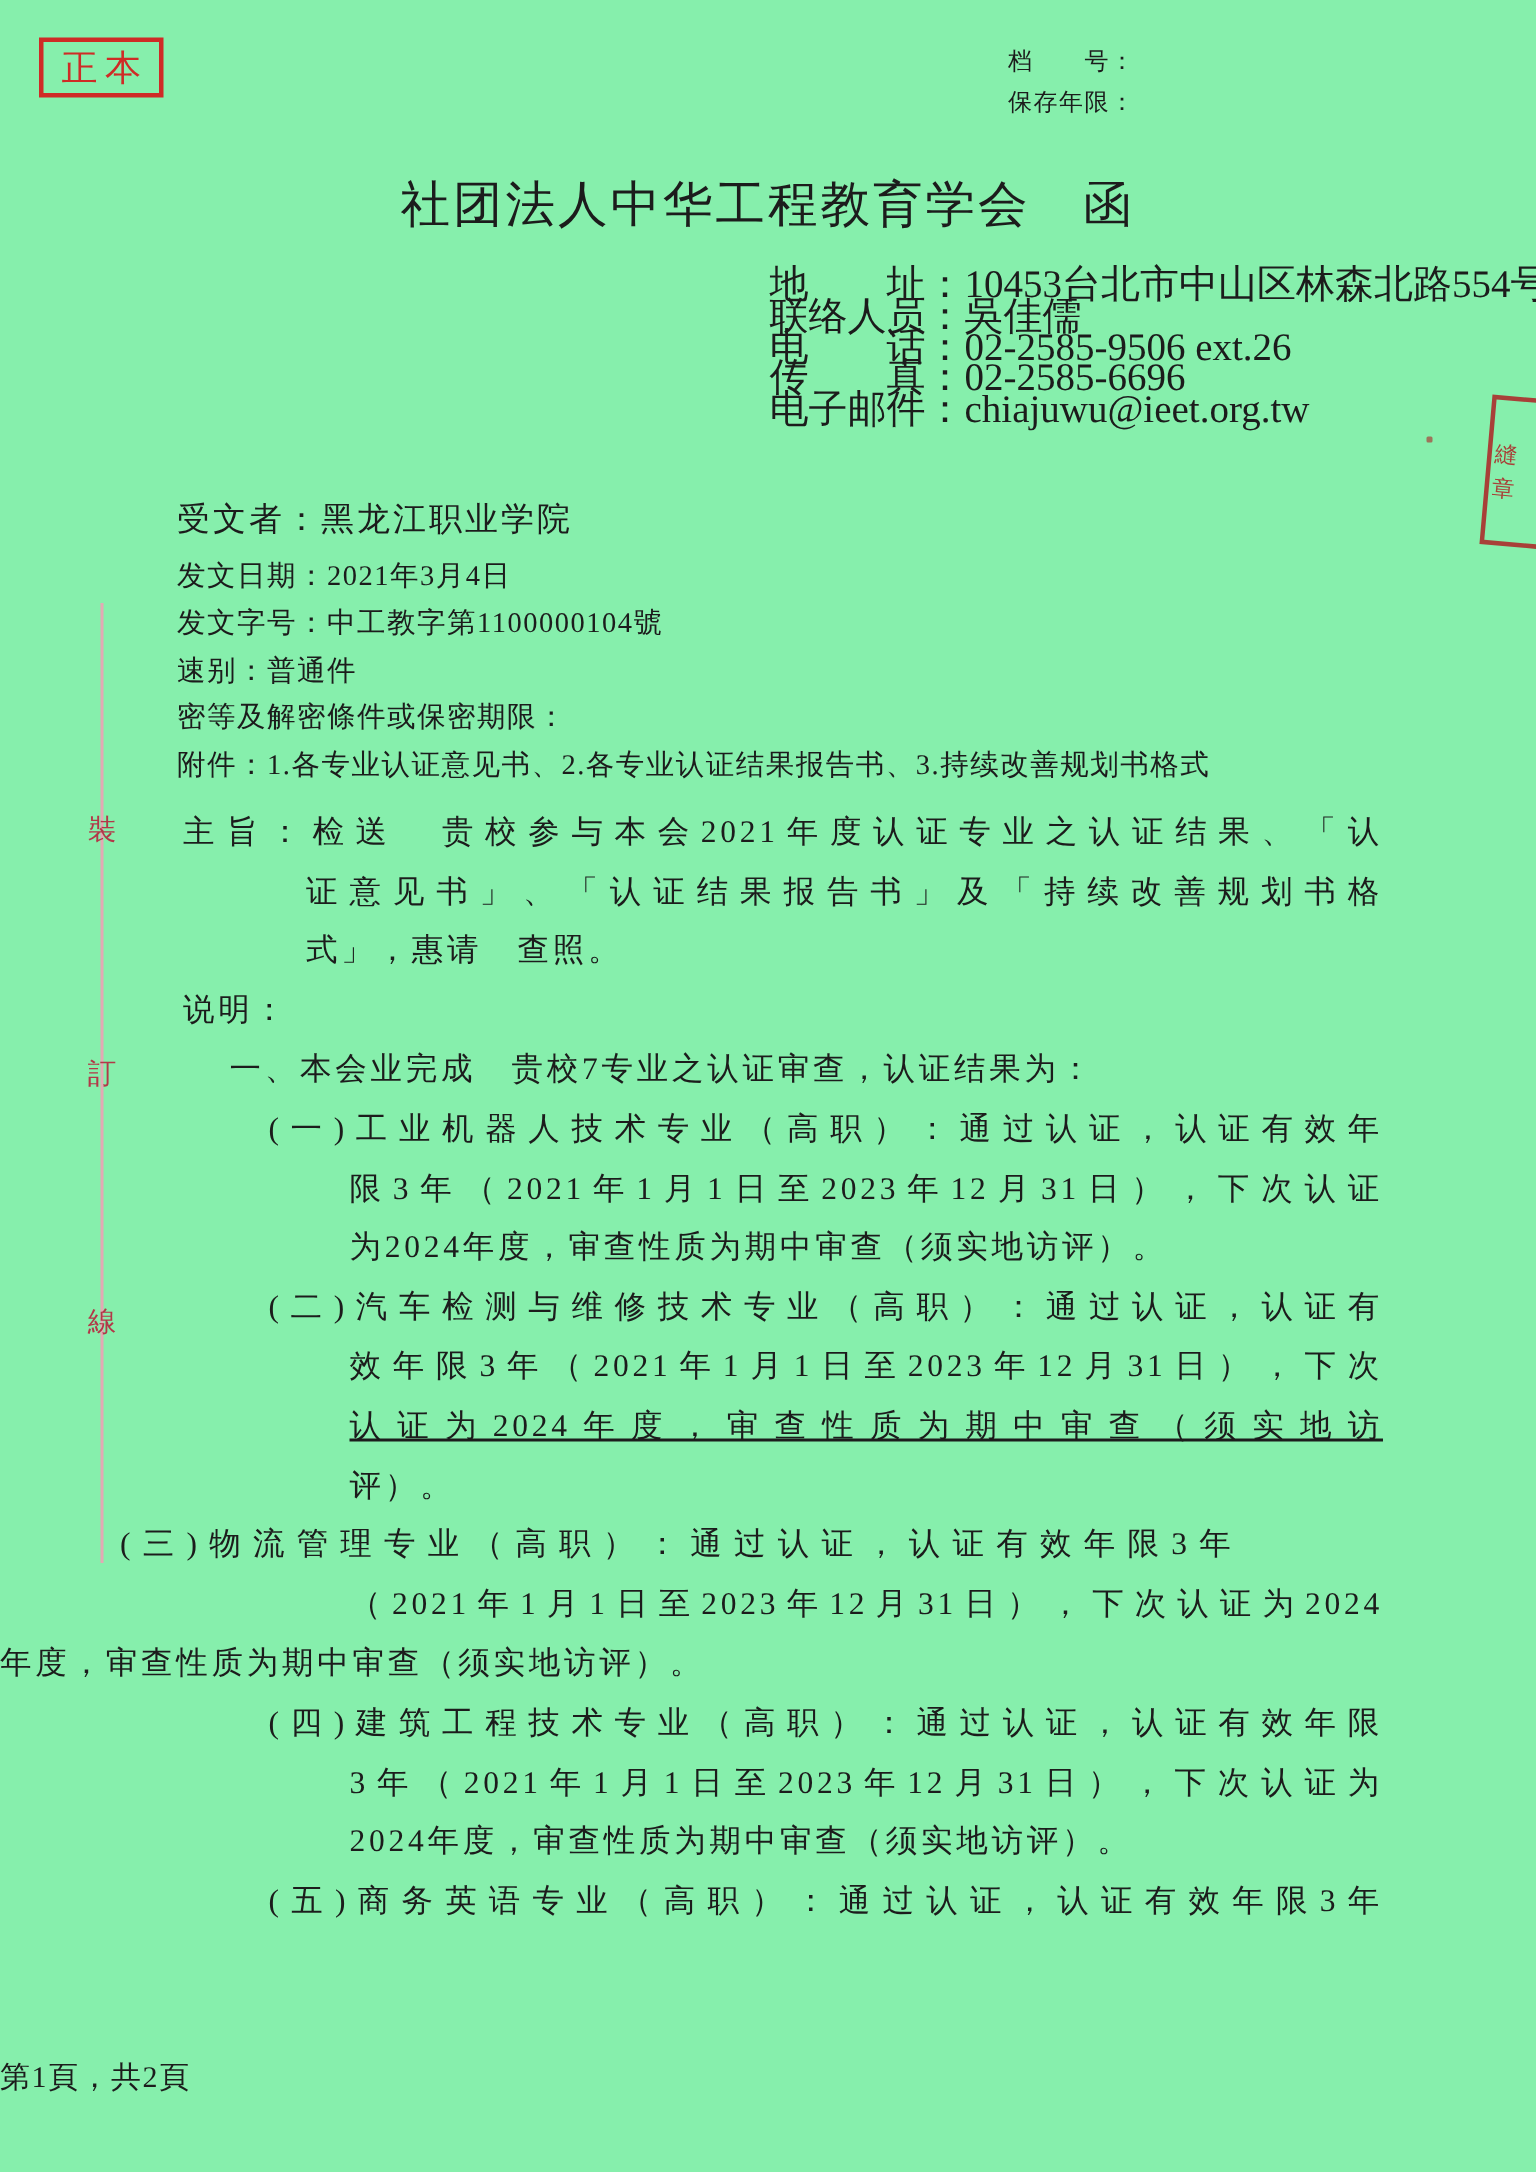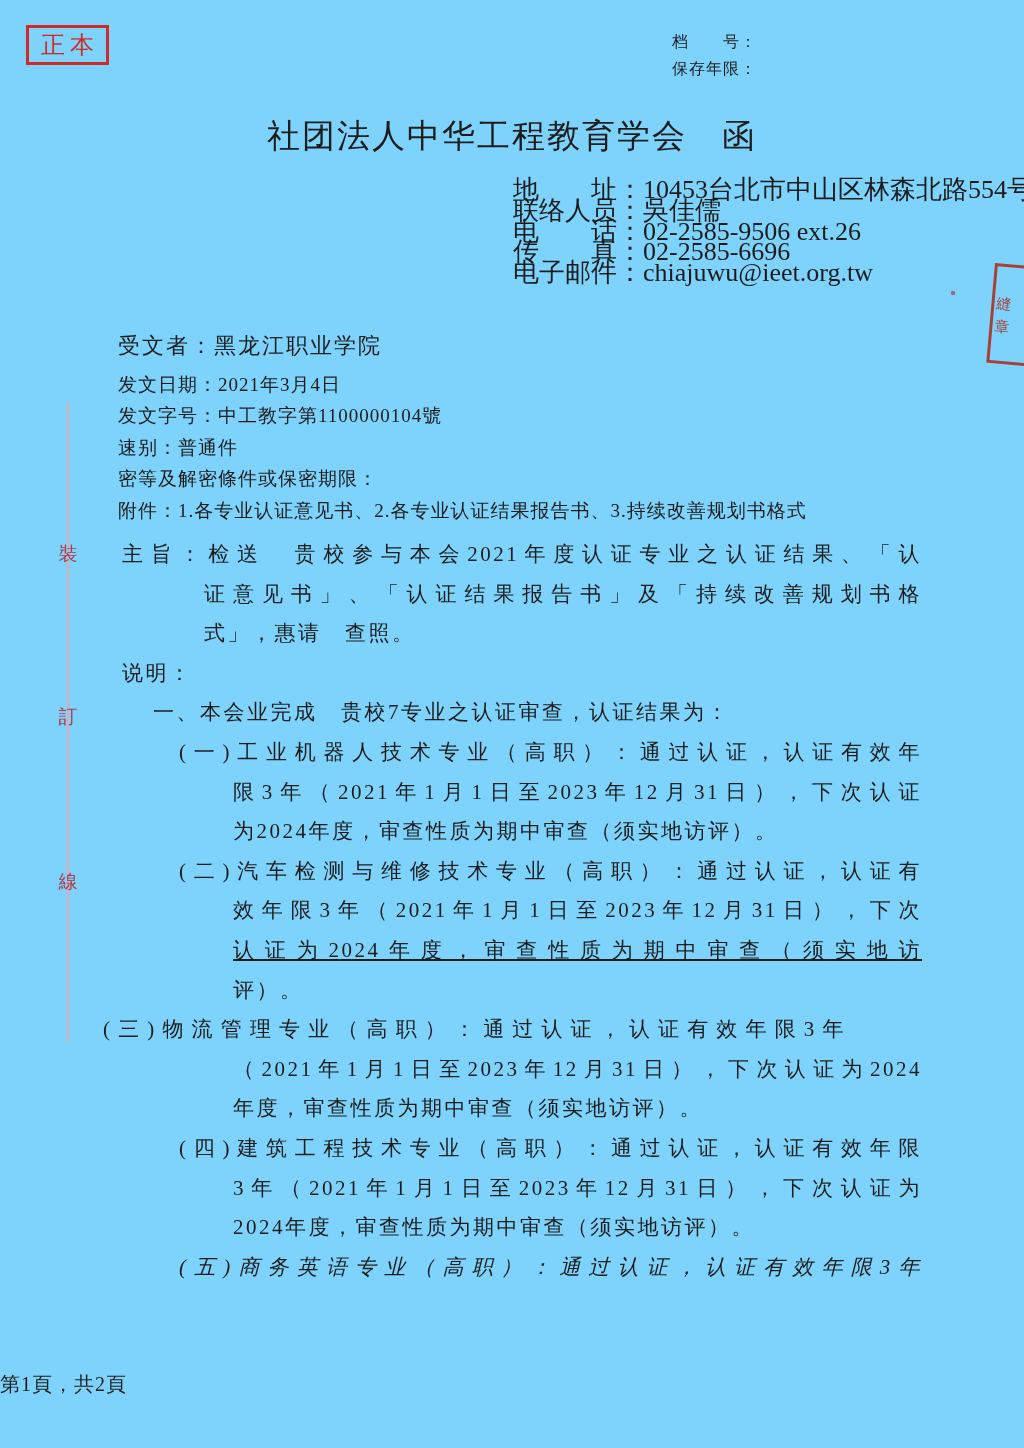--- a/index.html
+++ b/index.html
@@ -1,20 +1,20 @@
 <!DOCTYPE html>
 <html style="--red: #cf2b26; --pink: #e2aab4; --bred: #b23848; --seal: #a84038; --text: #1c1c1c;"><head>
 <meta charset="utf-8">
 <style>
   :root{
     --red:#cf2b26; --pink:#e2aab4; --bred:#b23848; --seal:#a84038; --text:#1c1c1c;
   }
   html,body{margin:0;padding:0;background:#ffffff;}
   .page{
-    position:relative;width:1024px;height:1448px;background:#7dd3fc;overflow:hidden;
+    position:relative;width:1024px;height:1448px;background:#86efac;overflow:hidden;
     font-family:"Liberation Serif","DejaVu Serif",serif;color:var(--text);
   }
   
   .copy-stamp{
     position:absolute;left:26px;top:25px;width:72px;height:34px;
     border:3px solid var(--red);color:var(--red);
     display:flex;align-items:center;justify-content:center;
     font-size:24px;letter-spacing:5px;padding-left:5px;
   }
   
@@ -96,27 +96,27 @@
       <div class="bline" style="margin-left: 204px;">式」，惠请　查照。</div>
       <div class="bline" style="margin-left: 122px;">说明：</div>
       <div class="bline" style="margin-left: 153px;">一、本会业完成　贵校7专业之认证审查，认证结果为：</div>
       <div class="bline j" style="margin-left: 179px; width: 743px;">(一)工业机器人技术专业（高职）：通过认证，认证有效年</div>
       <div class="bline j" style="margin-left: 233px; width: 689px;">限3年（2021年1月1日至2023年12月31日），下次认证</div>
       <div class="bline" style="margin-left: 233px;">为2024年度，审查性质为期中审查（须实地访评）。</div>
       <div class="bline j" style="margin-left: 179px; width: 743px;">(二)汽车检测与维修技术专业（高职）：通过认证，认证有</div>
       <div class="bline j" style="margin-left: 233px; width: 689px;">效年限3年（2021年1月1日至2023年12月31日），下次</div>
       <div class="bline j" style="margin-left: 233px; width: 689px; text-decoration: underline;">认证为2024年度，审查性质为期中审查（须实地访</div>
       <div class="bline" style="margin-left: 233px;">评）。</div>
-      <div class="bline j" style="margin-left: 103px; width: 743px;">(三)物流管理专业（高职）：通过认证，认证有效年限3年</div>
+      <div class="bline j" style="margin-left: 80px; width: 743px;">(三)物流管理专业（高职）：通过认证，认证有效年限3年</div>
       <div class="bline j" style="margin-left: 233px; width: 689px;">（2021年1月1日至2023年12月31日），下次认证为2024</div>
-      <div class="bline" style="margin-left: 233px;">年度，审查性质为期中审查（须实地访评）。</div>
+      <div class="bline" style="">年度，审查性质为期中审查（须实地访评）。</div>
       <div class="bline j" style="margin-left: 179px; width: 743px;">(四)建筑工程技术专业（高职）：通过认证，认证有效年限</div>
       <div class="bline j" style="margin-left: 233px; width: 689px;">3年（2021年1月1日至2023年12月31日），下次认证为</div>
       <div class="bline" style="margin-left: 233px;">2024年度，审查性质为期中审查（须实地访评）。</div>
-      <div class="bline j" style="margin-left: 179px; width: 743px; font-style: italic;">(五)商务英语专业（高职）：通过认证，认证有效年限3年</div>
+      <div class="bline j" style="margin-left: 179px; width: 743px;">(五)商务英语专业（高职）：通过认证，认证有效年限3年</div>
     </div>
 
   <div class="binding-line"></div>
   <div id="bindingChars">
       <div class="binding-char" style="top: 544px;">裝</div>
       <div class="binding-char" style="top: 707px;">訂</div>
       <div class="binding-char" style="top: 872px;">線</div>
     </div>
 
   <div class="seal">

